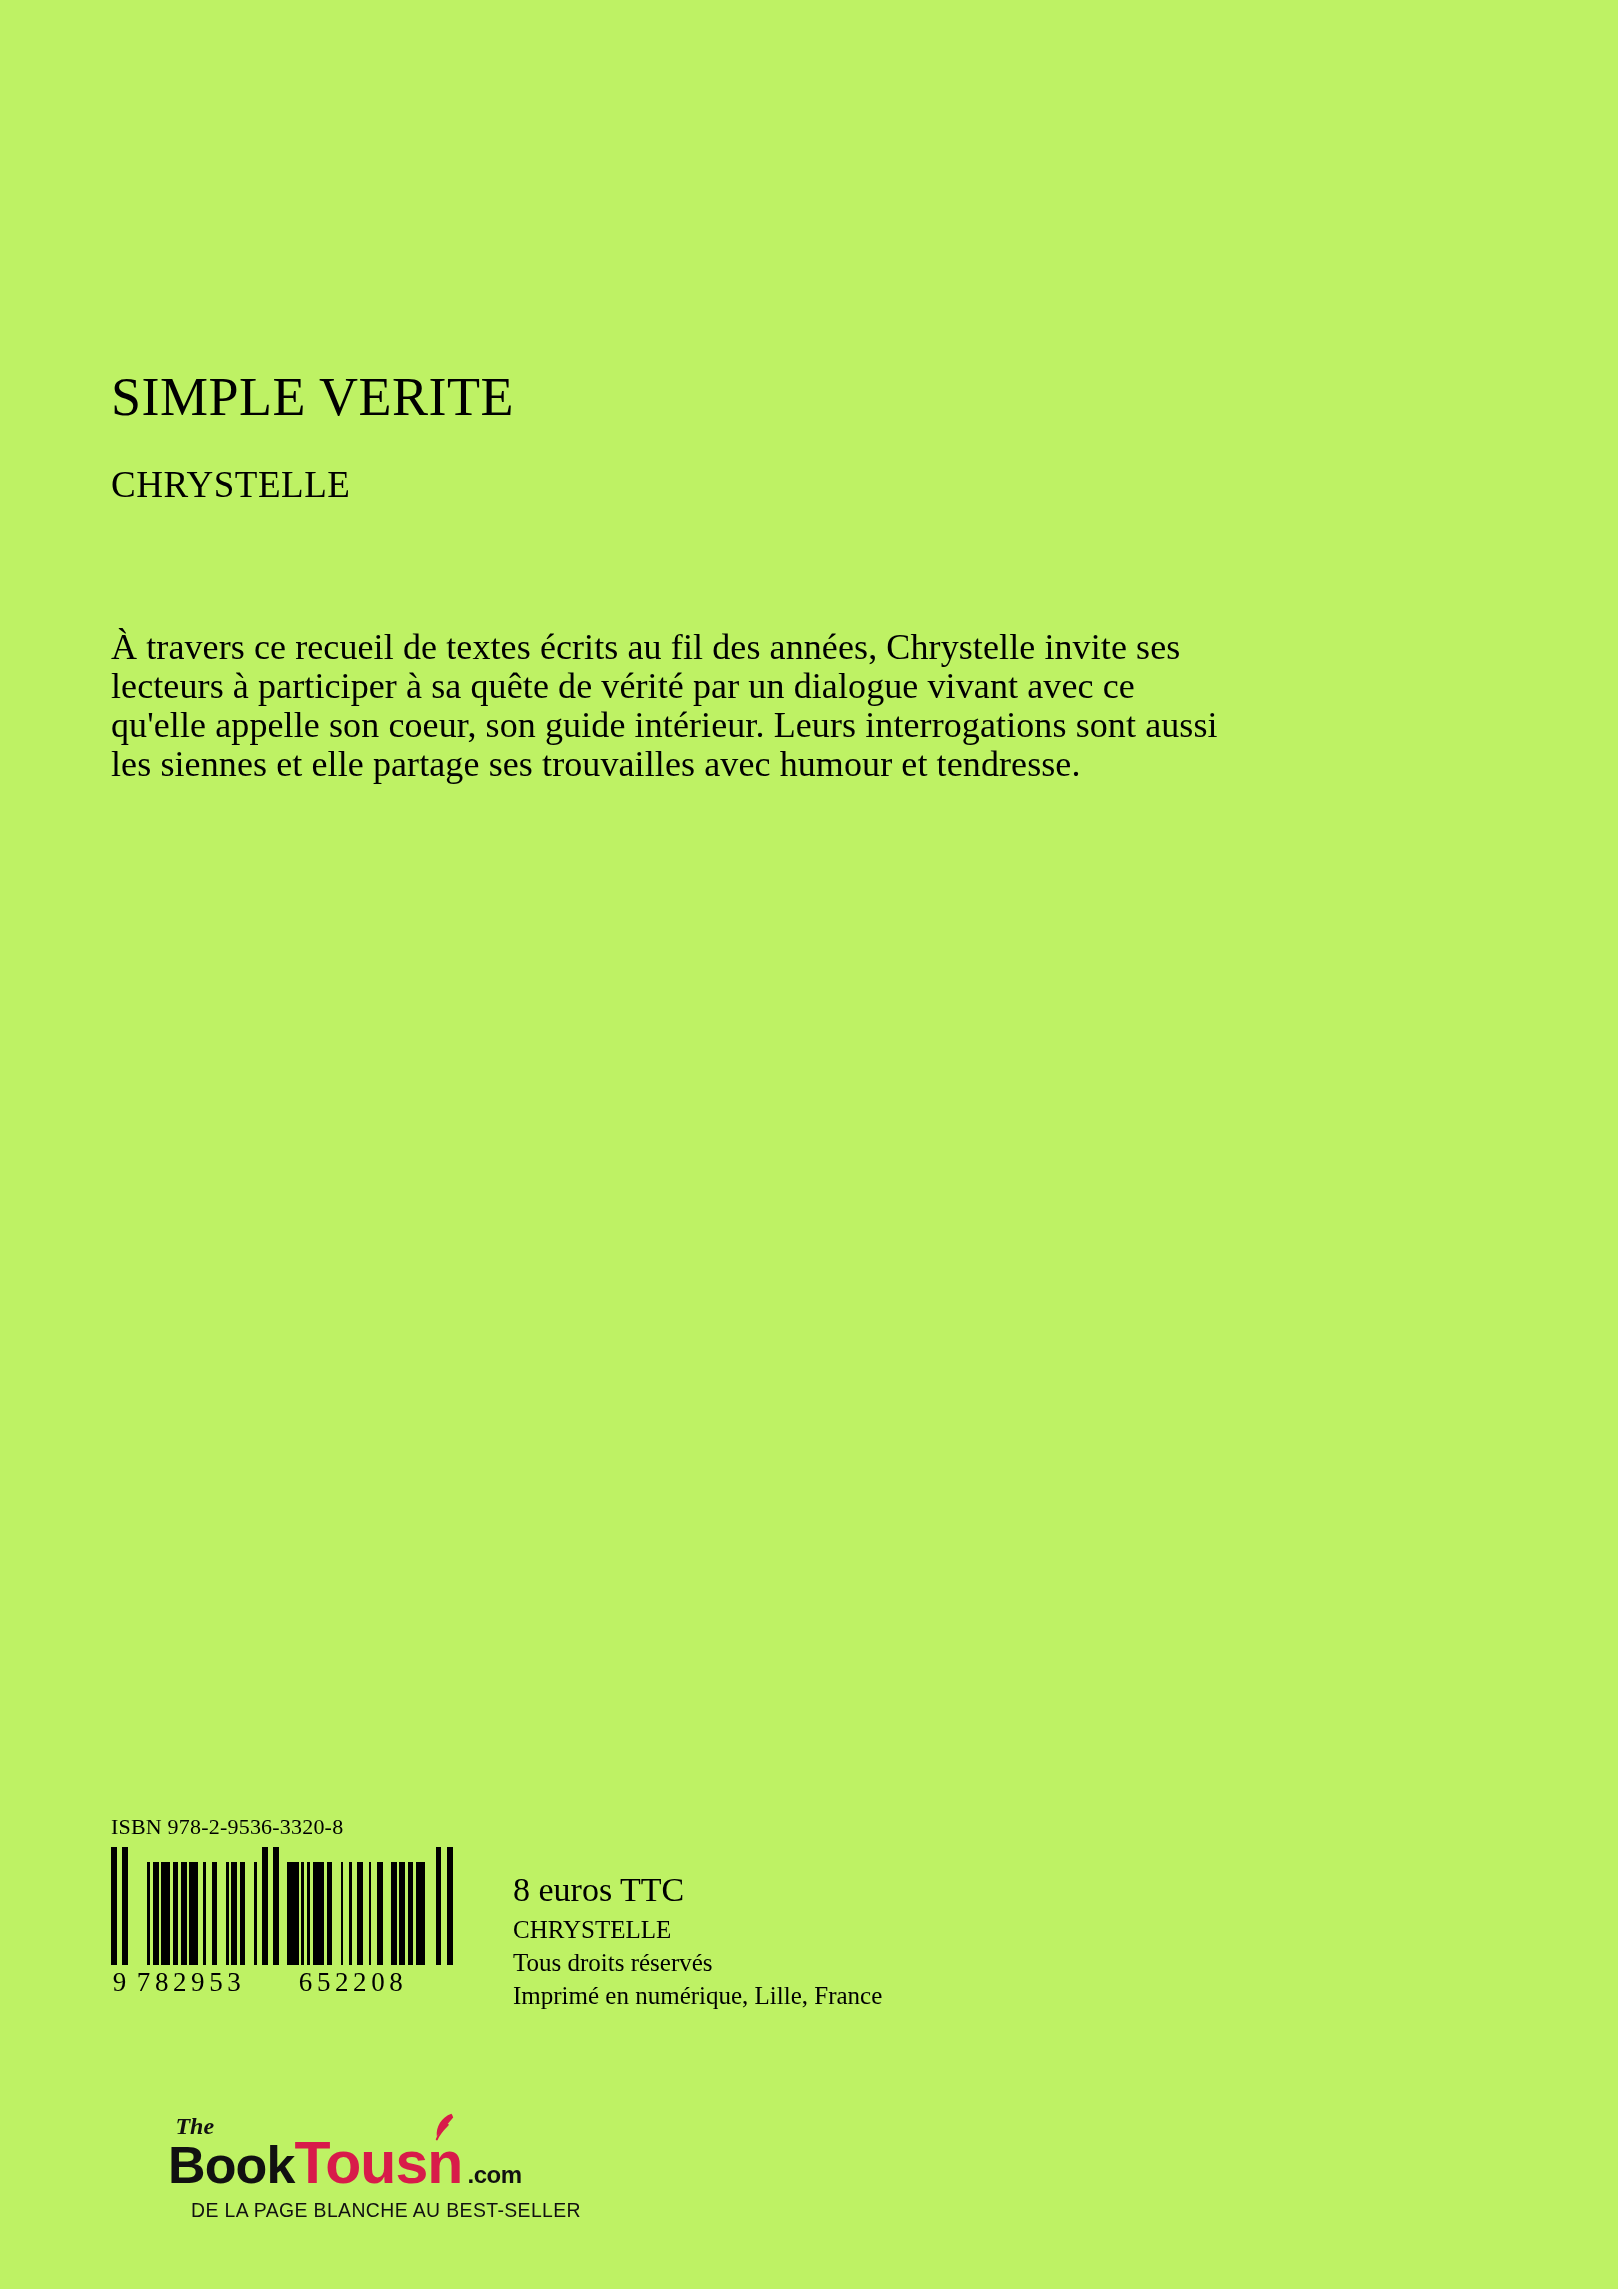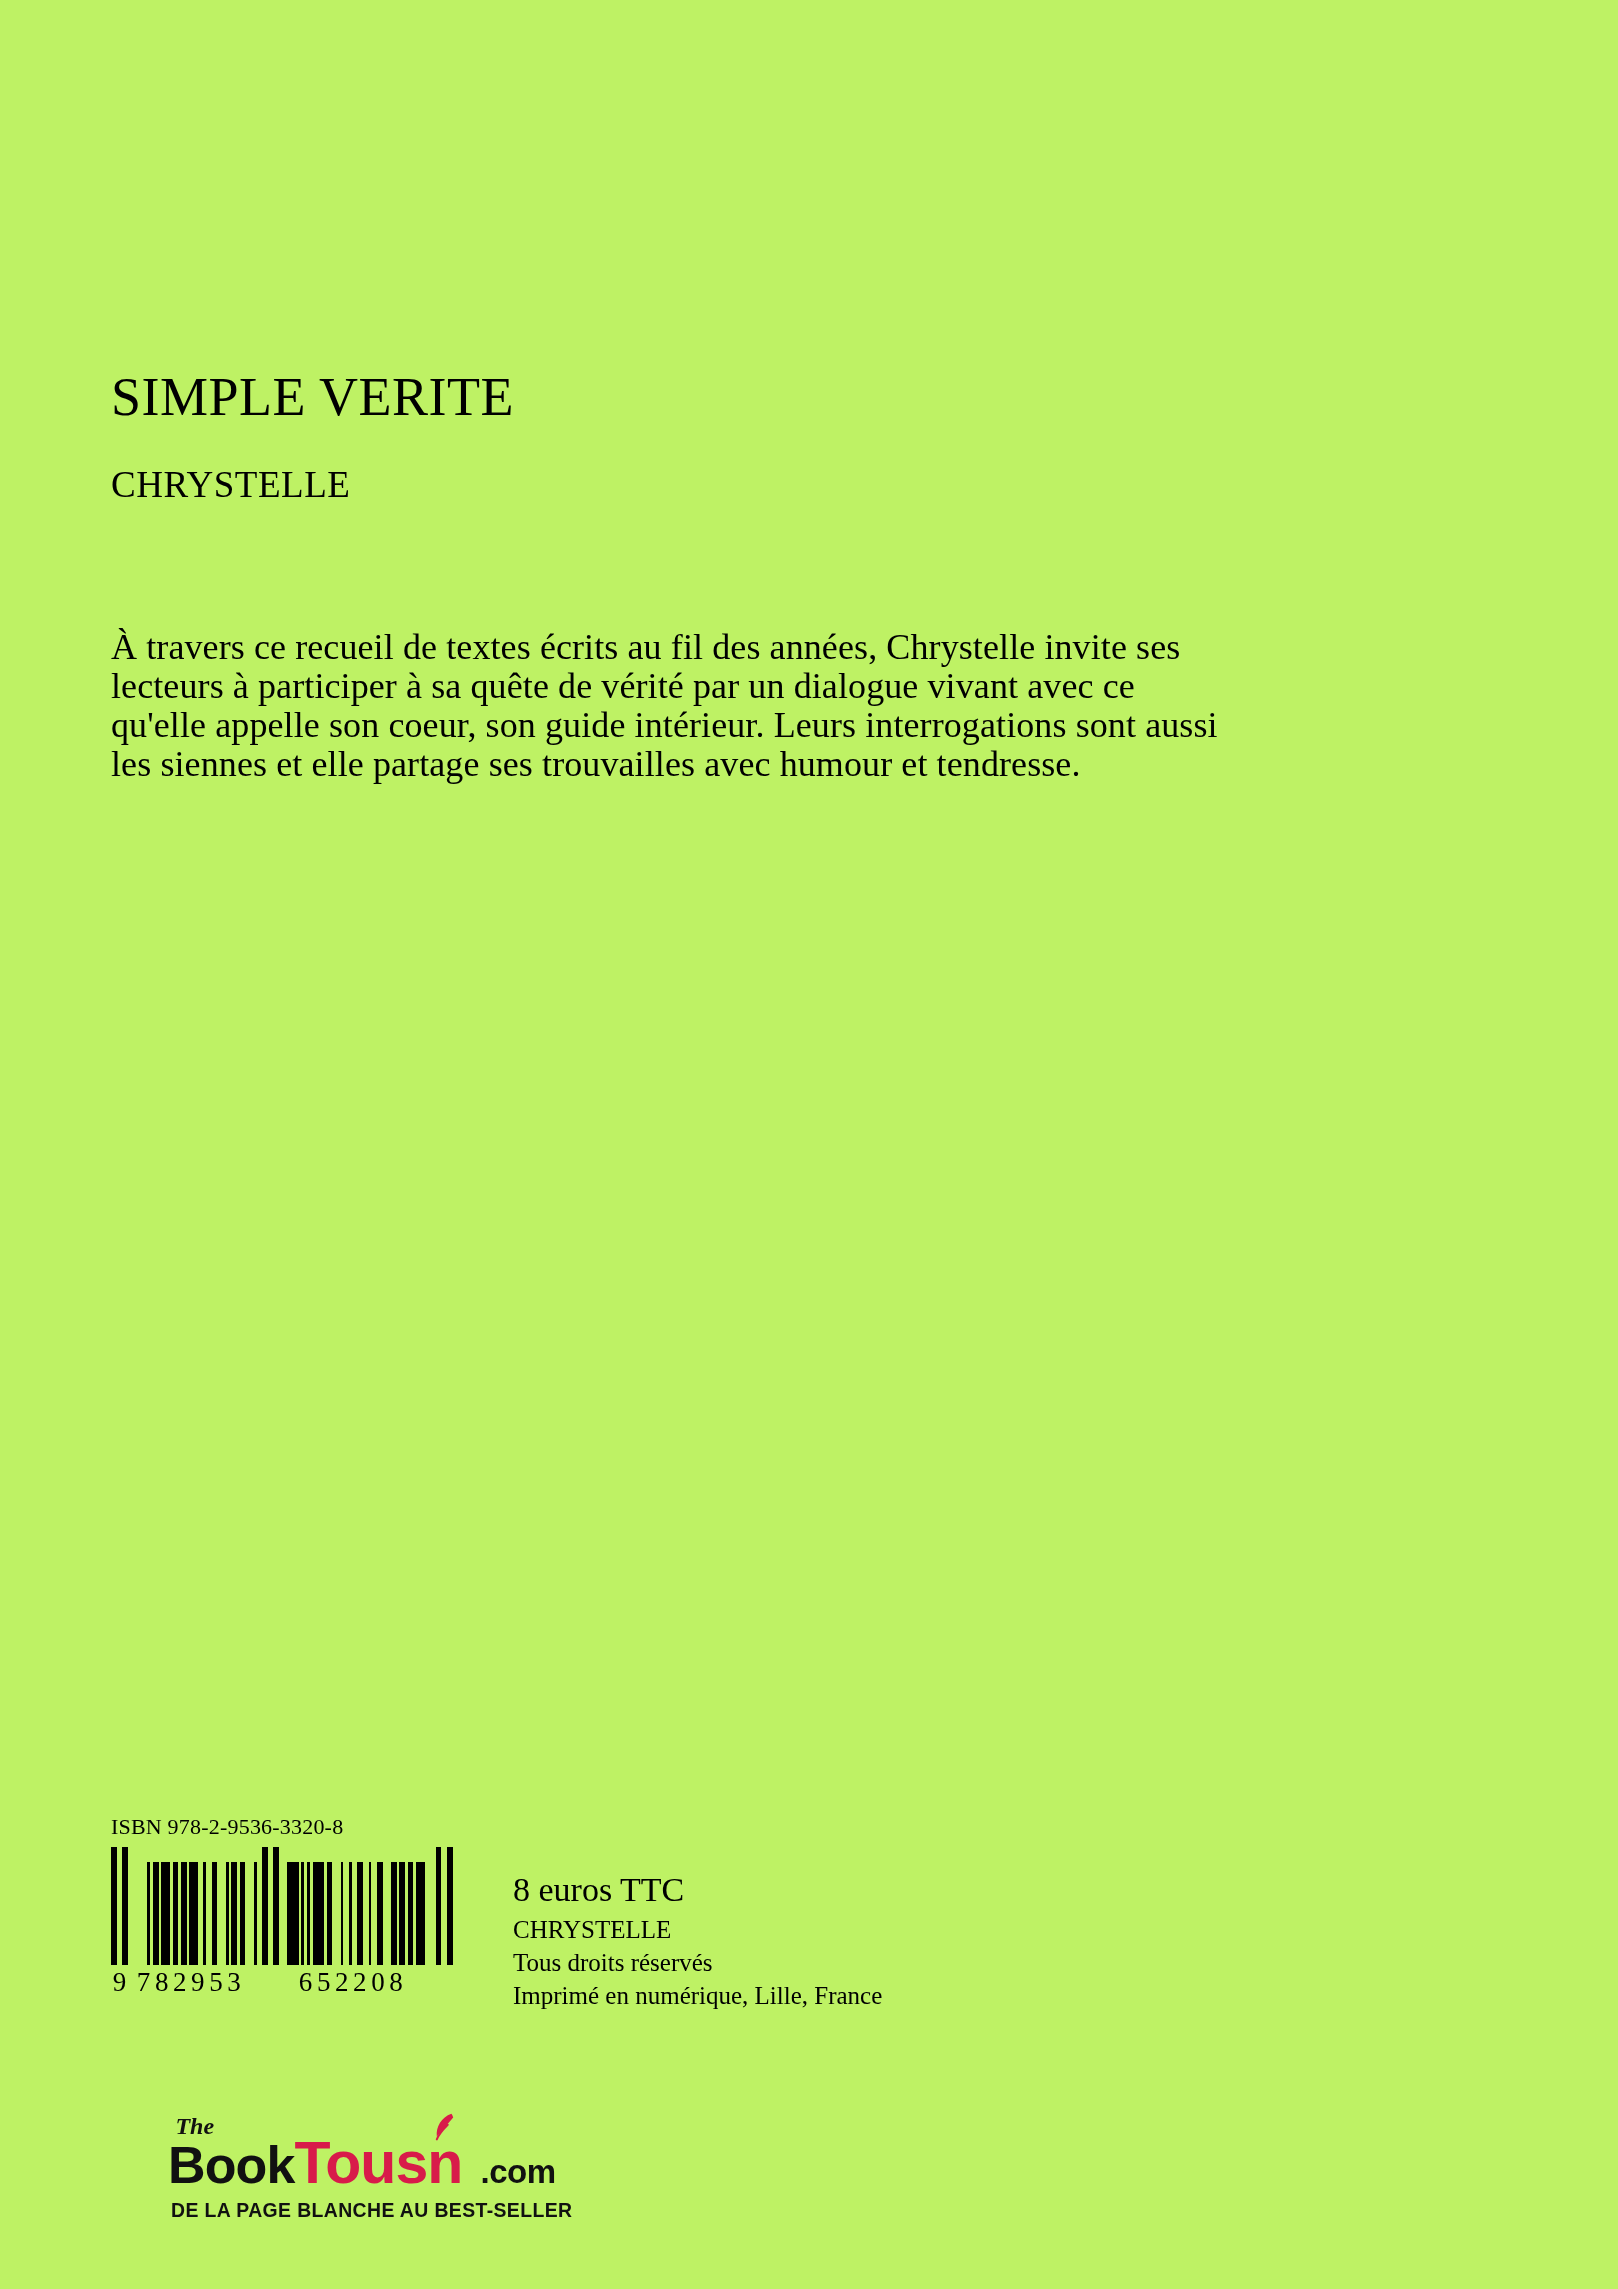--- a/index.html
+++ b/index.html
@@ -177,33 +177,33 @@
   .logo-quill {
     position: absolute;
     left: 139px;
     top: -22px;
     width: 24px;
     height: 31px;
   }
   .logo-com {
     font-family: "Liberation Sans", sans-serif;
     font-weight: bold;
-    font-size: 33px;
+    font-size: 24px;
     color: #111111;
     letter-spacing: -0.5px;
-    margin-left: 18px;
+    margin-left: 5px;
   }
   .logo-tag {
     font-family: "Liberation Sans", sans-serif;
-    font-weight: bold;
+    font-weight: normal;
     font-size: 19.4px;
     color: #111111;
     letter-spacing: 0.4px;
     margin-top: 5.5px;
-    margin-left: 3px;
+    margin-left: 23px;
   }
 </style>
 </head>
 <body>
 
 <div class="page">
 
   <div class="title-block">
     <h1 class="book-title">SIMPLE VERITE</h1>
     <h2 class="book-author">CHRYSTELLE</h2>

